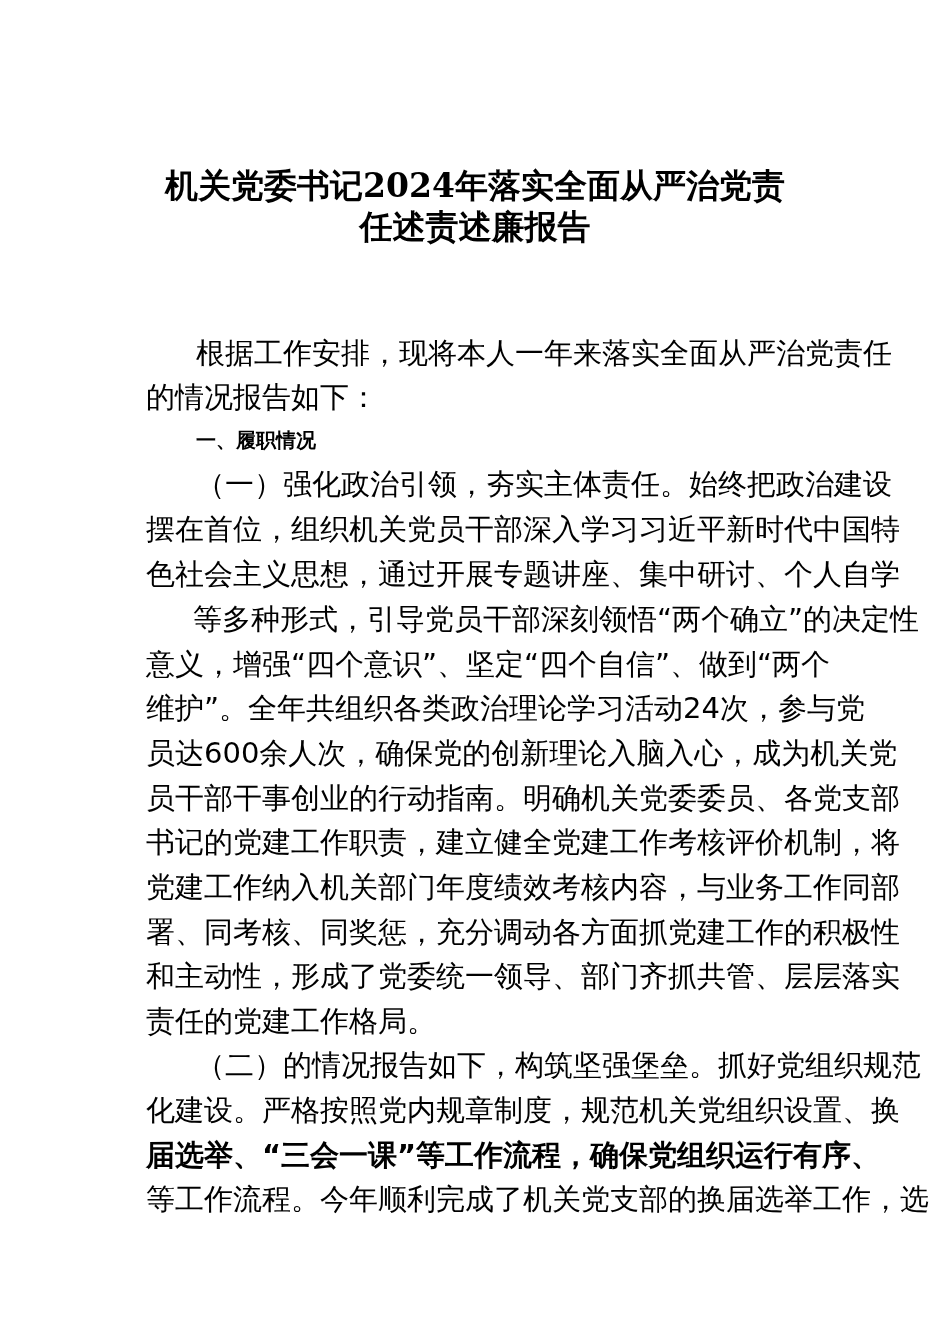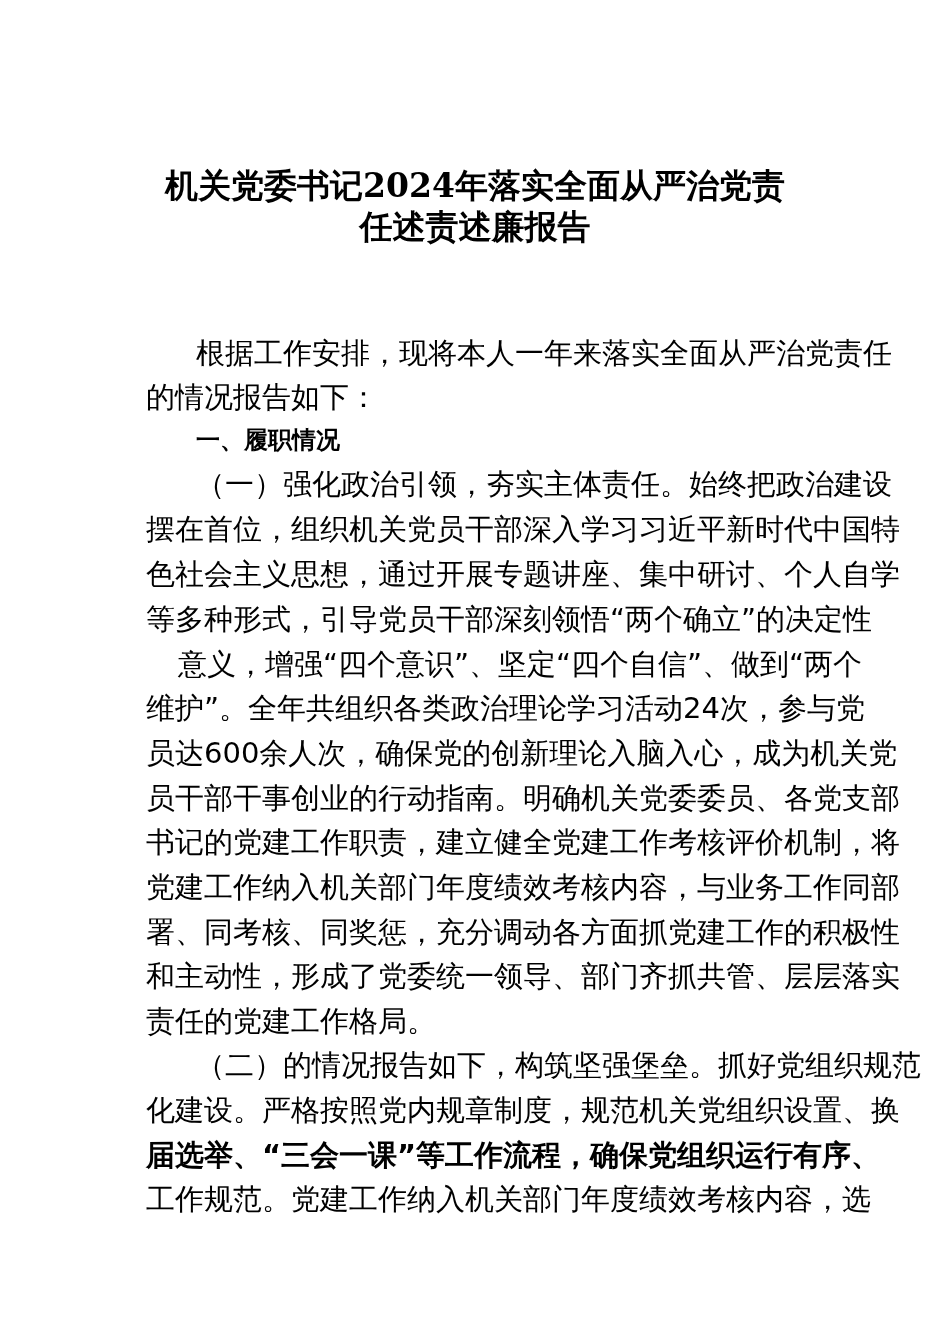--- a/index.html
+++ b/index.html
@@ -17,48 +17,48 @@
     position: absolute; left: 146px; width: 660px;
     font-family: "DejaVu Sans", "Liberation Sans", sans-serif;
     font-size: 29px; line-height: 30px; white-space: nowrap;
     text-align: justify; text-align-last: justify; letter-spacing: 0;
   }
   .line.last { text-align-last: left; }
   .line.indent { left: 196px; width: 610px; }
   .heading {
     position: absolute; left: 196px;
     font-family: Liberation Sans, sans-serif;
-    font-weight: bold; font-size: 24px; line-height: 30px; white-space: nowrap;
+    font-weight: bold; font-size: 20px; line-height: 30px; white-space: nowrap;
   }
 </style>
 </head>
 <body>
 
 <div class="page">
 
   <div class="title t1">机关党委书记2024年落实全面从严治党责</div>
   <div class="title t2">任述责述廉报告</div>
 
   <div class="line indent" style="top:338px;">根据工作安排，现将本人一年来落实全面从严治党责任</div>
   <div class="line last" style="top:382px;">的情况报告如下：</div>
 
   <div class="heading" style="top:425px;">一、履职情况</div>
 
   <div class="line" style="top:514px;">摆在首位，组织机关党员干部深入学习习近平新时代中国特</div>
   <div class="line indent" style="top:469px;">（一）强化政治引领，夯实主体责任。始终把政治建设</div>
   <div class="line" style="top:559px;">色社会主义思想，通过开展专题讲座、集中研讨、个人自学</div>
-  <div class="line" style="top:604px;">等多种形式，引导党员干部深刻领悟“两个确立”的决定性</div>
-  <div class="line" style="top:649px;margin-left:32px;">意义，增强“四个意识”、坚定“四个自信”、做到“两个</div>
+  <div class="line" style="top:604px;margin-left:47px;">等多种形式，引导党员干部深刻领悟“两个确立”的决定性</div>
+  <div class="line" style="top:649px;">意义，增强“四个意识”、坚定“四个自信”、做到“两个</div>
   <div class="line" style="top:693px;">维护”。全年共组织各类政治理论学习活动24次，参与党</div>
   <div class="line" style="top:738px;">员达600余人次，确保党的创新理论入脑入心，成为机关党</div>
   <div class="line" style="top:783px;">员干部干事创业的行动指南。明确机关党委委员、各党支部</div>
   <div class="line" style="top:827px;">书记的党建工作职责，建立健全党建工作考核评价机制，将</div>
   <div class="line" style="top:872px;">党建工作纳入机关部门年度绩效考核内容，与业务工作同部</div>
   <div class="line" style="top:917px;">署、同考核、同奖惩，充分调动各方面抓党建工作的积极性</div>
   <div class="line" style="top:961px;">和主动性，形成了党委统一领导、部门齐抓共管、层层落实</div>
   <div class="line last" style="top:1006px;">责任的党建工作格局。</div>
 
   <div class="line indent" style="top:1050px;">（二）的情况报告如下，构筑坚强堡垒。抓好党组织规范</div>
   <div class="line" style="top:1095px;">化建设。严格按照党内规章制度，规范机关党组织设置、换</div>
   <div class="line" style="top:1140px;font-weight:bold;">届选举、“三会一课”等工作流程，确保党组织运行有序、</div>
-  <div class="line" style="top:1184px;">工作规范。党建工作纳入机关部门年度绩效考核内容，选</div>
+  <div class="line" style="top:1184px;">等工作流程。今年顺利完成了机关党支部的换届选举工作，选</div>
 
 </div>
 
 </body></html>

